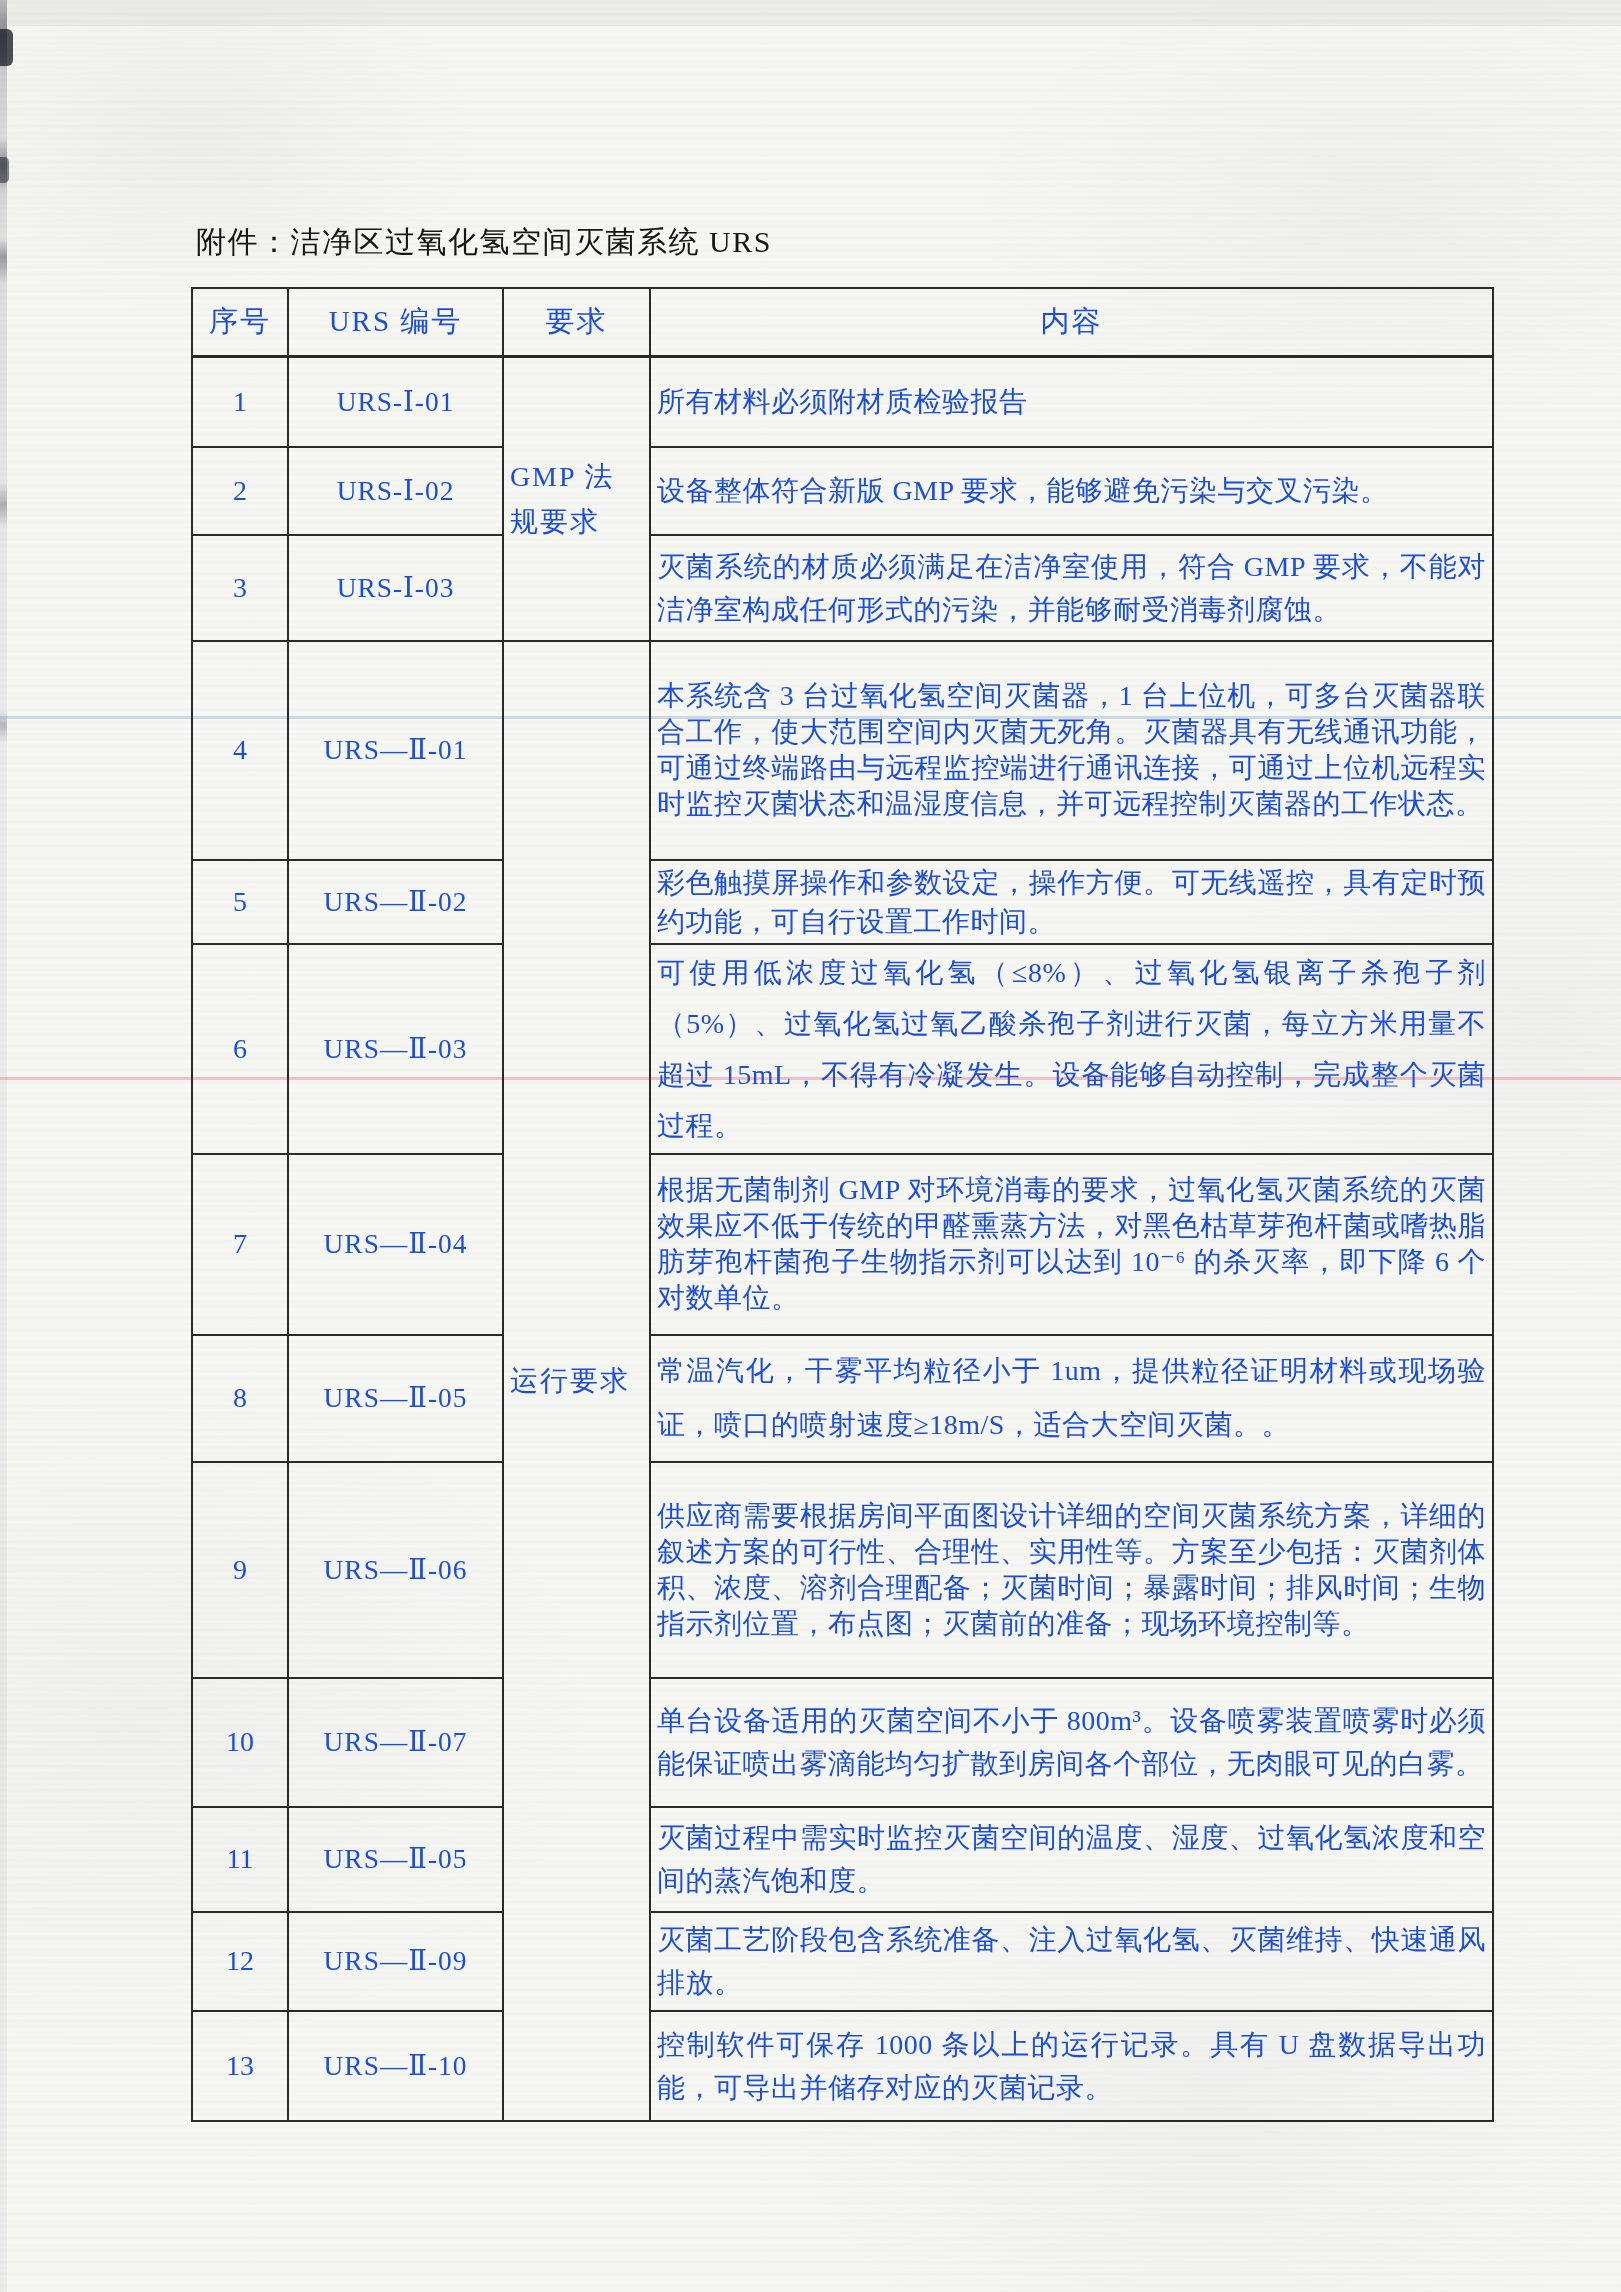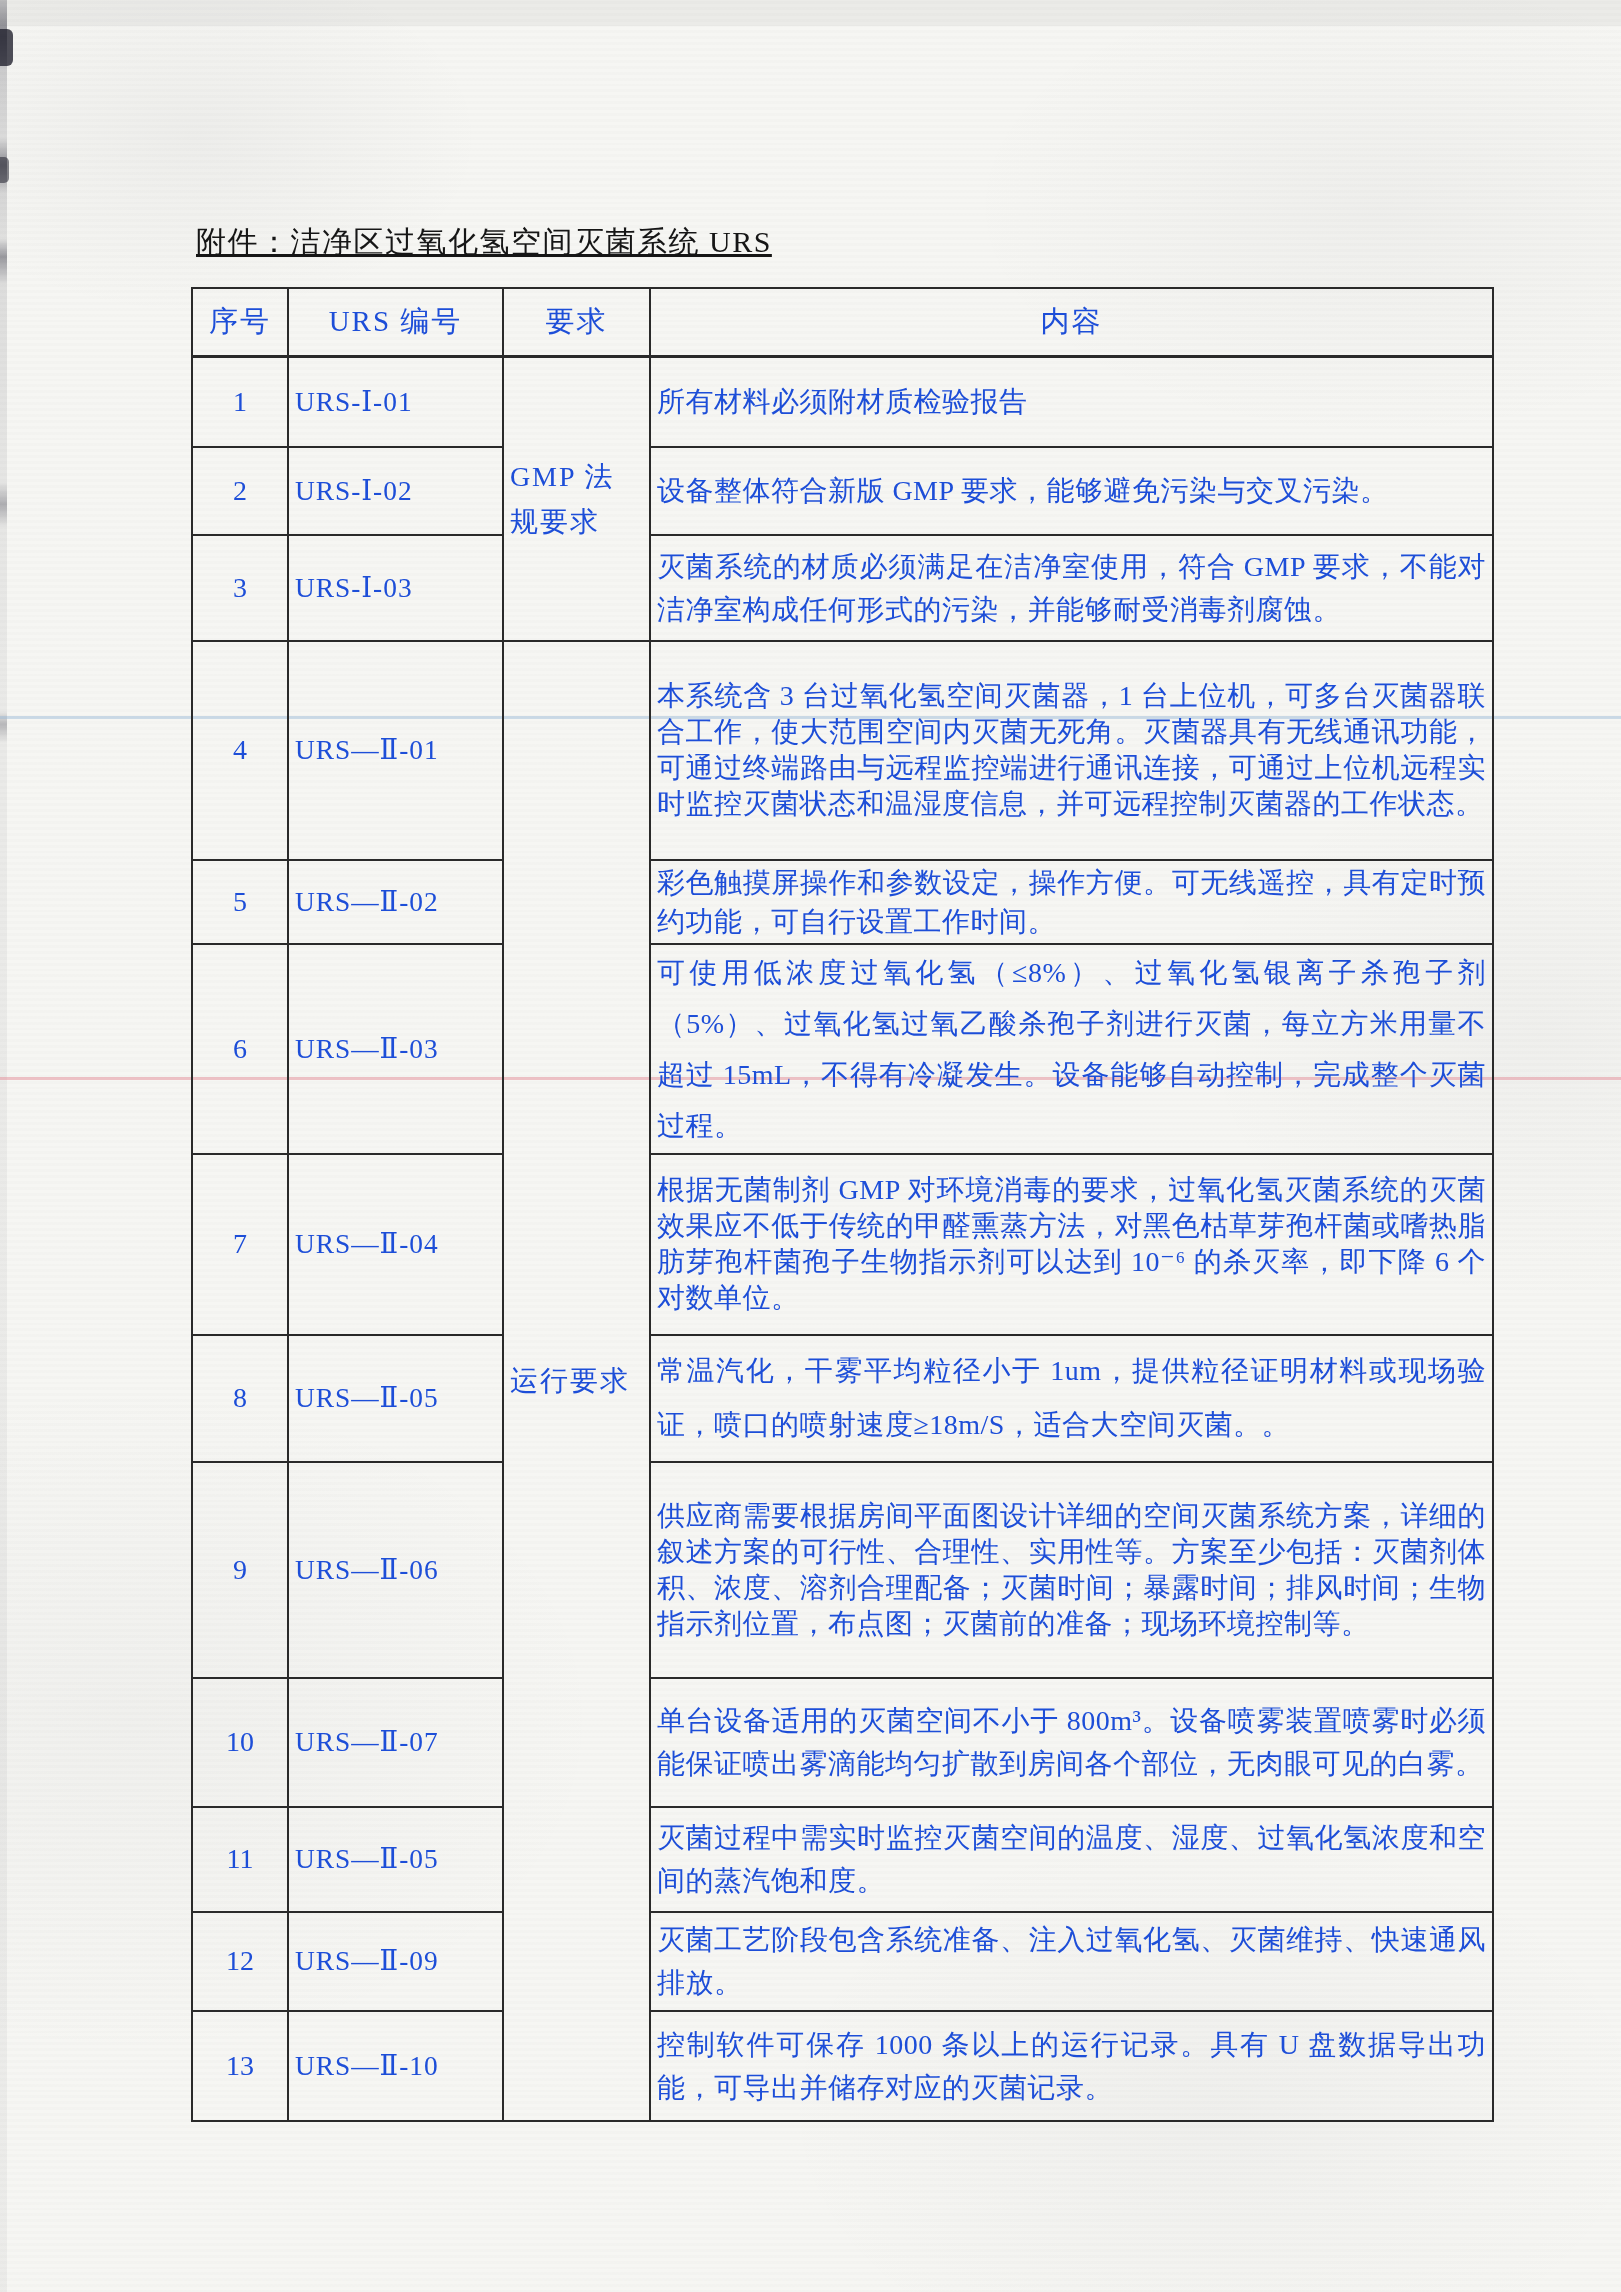--- a/index.html
+++ b/index.html
@@ -31,42 +31,42 @@
       rgba(40,40,55,0.06) 31%, rgba(40,40,55,0.3) 31.6%, rgba(40,40,55,0.06) 32.4%,
       rgba(40,40,55,0.05) 100%);}
   .mark-a{position:absolute;left:0;top:29px;width:12.7px;height:37px;background:rgba(35,35,48,0.8);border-radius:0 5.9px 5.9px 0;}
   .mark-b{position:absolute;left:0;top:157px;width:8.8px;height:25.5px;background:rgba(35,35,48,0.55);border-radius:0 4.9px 4.9px 0;}
   
   .line-blue{position:absolute;left:0;top:716px;width:100%;height:2.9px;background:rgba(150,185,215,0.45);}
   .line-pink{position:absolute;left:0;top:1077px;width:100%;height:2.9px;background:rgba(228,140,152,0.5);}
 
   .title{
     position:absolute;left:196px;top:222px;
-    font-size:30px;letter-spacing:1.5px;white-space:nowrap;color:#161616;text-decoration:underline;
+    font-size:30px;letter-spacing:1.5px;white-space:nowrap;color:#161616;
   }
   table.urs{
     position:absolute;left:191px;top:287px;
     width:1301px;border-collapse:collapse;table-layout:fixed;
     font-size:28px;color:#1d4ed8;
   }
   table.urs col.c1{width:96px;}
   table.urs col.c2{width:215px;}
   table.urs col.c3{width:147px;}
   table.urs col.c4{width:843px;}
   table.urs th, table.urs td{
     border:2px solid #2a2a2a;vertical-align:middle;
     padding:2px 5.9px;background:transparent;
   }
   table.urs{border:2.9px solid #262626;}
   table.urs thead th{
     height:62px;font-weight:normal;font-size:29px;text-align:center;
     border-bottom-width:3.9px;letter-spacing:2px;
   }
   td.num{text-align:center;font-size:28px;}
-  td.urs-no{font-size:27.4px;letter-spacing:1px;white-space:nowrap;}
+  td.urs-no{text-align:center;font-size:27.4px;letter-spacing:1px;white-space:nowrap;}
   td.req{text-align:left;font-size:28px;line-height:45px;letter-spacing:2px;padding:2px 13.7px;}
   td.cont{
     text-align:justify;text-justify:inter-ideograph;
     padding:3.9px 15.7px 3.9px 17.6px;line-height:43px;letter-spacing:0.5px;
   }
   tr.h92{height:90px;}  tr.h90{height:88px;}  tr.h108{height:106px;}
   tr.h223{height:219px;} tr.h85{height:83px;}  tr.h210{height:206px;}
   tr.h185{height:181px;} tr.h130{height:127px;} tr.h220{height:216px;}
   tr.h132{height:129px;} tr.h107{height:105px;} tr.h101{height:99px;}
   tr.h112{height:110px;}

